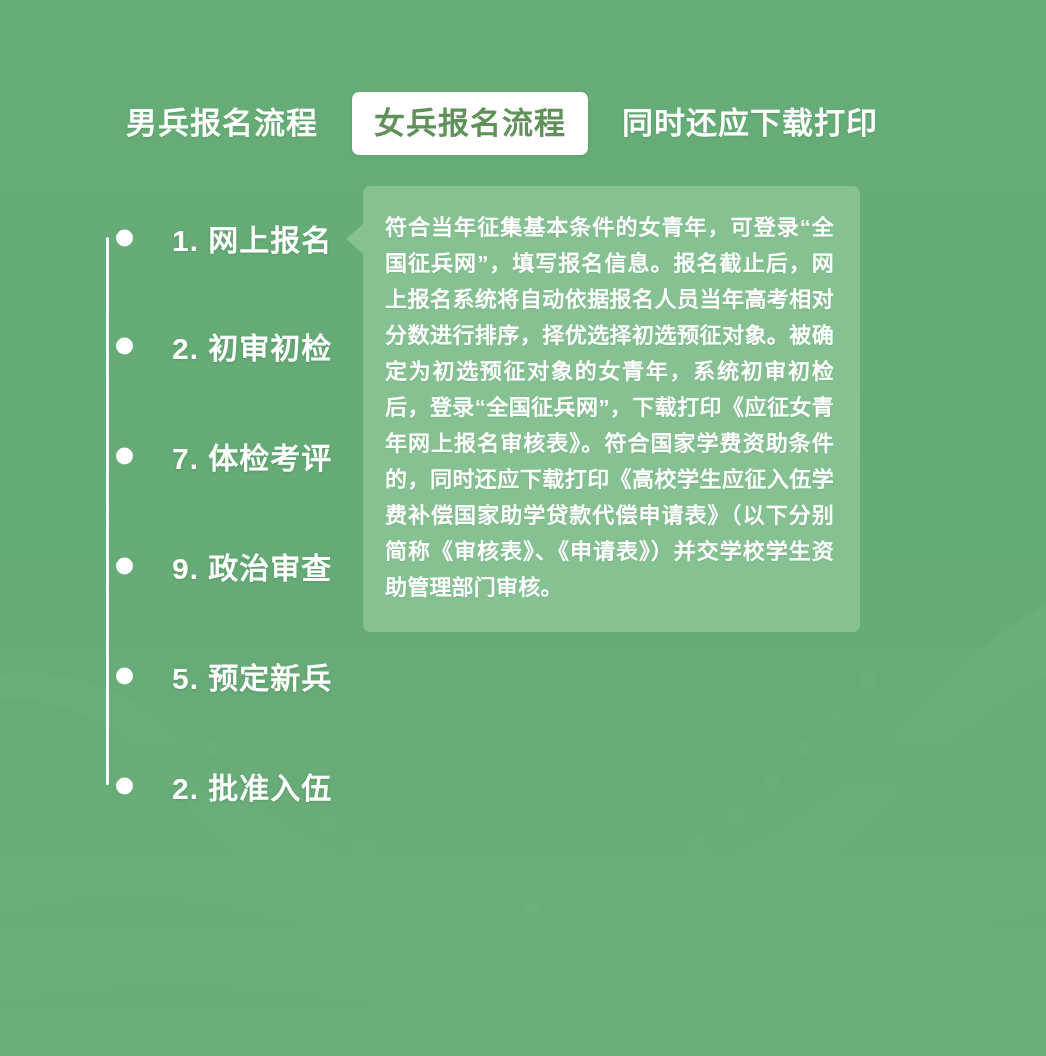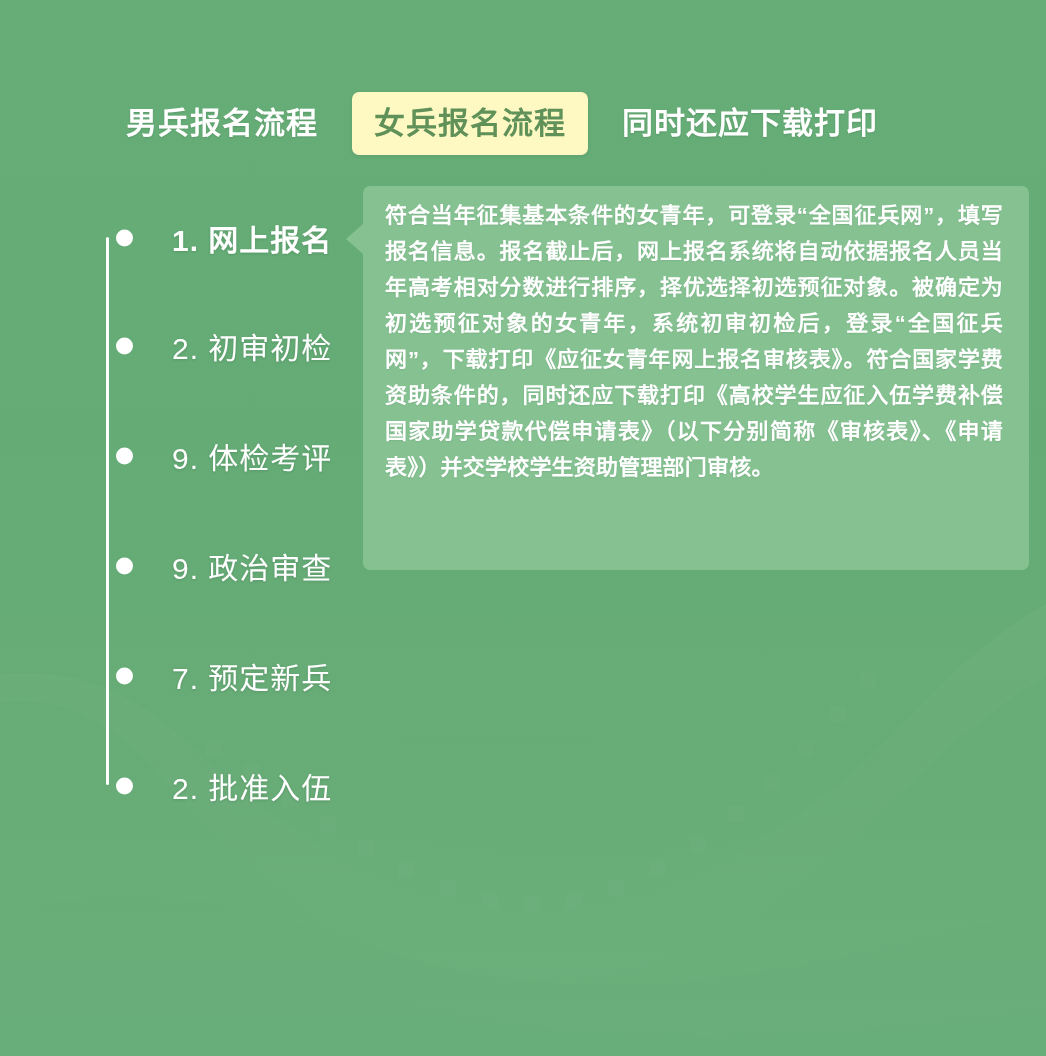--- a/index.html
+++ b/index.html
@@ -60,21 +60,21 @@
     line-height: 1;
     color: #ffffff;
     letter-spacing: 1px;
     white-space: nowrap;
     padding: 16px 22px;
     border-radius: 7px;
     cursor: pointer;
     text-shadow: 0 1px 2px rgba(0,0,0,0.10);
   }
   .tab.is-active {
-    background: #fef9c3;
+    background: #ffffff;
     color: #5f9158;
     text-shadow: none;
     box-shadow: 0 1px 4px rgba(0,0,0,0.07);
   }
 
   
   #timeline {
     position: absolute;
     top: 186px;
     left: 0;
@@ -112,40 +112,40 @@
     border-radius: 50%;
     background: #ffffff;
   }
 
   .step-label {
     position: absolute;
     left: 155px;
     top: 50%;
     transform: translateY(-50%);
     font-size: 30px;
-    font-weight: 400;
+    font-weight: 700;
     color: #ffffff;
     letter-spacing: 1px;
     white-space: nowrap;
     text-shadow: 0 1px 3px rgba(0,0,0,0.13);
   }
   .timeline-step.is-active .step-label {
     font-weight: 700;
   }
 
   
   #detail-panel {
     position: absolute;
     left: 363px;
     top: 186px;
-    width: 666px;
+    width: 497px;
     min-height: 384px;
     background: #85c191;
     border-radius: 7px;
-    padding: 12px 26px 26px 22px;
+    padding: 24px 26px 26px 22px;
   }
 
   #detail-panel-pointer {
     position: absolute;
     left: -17px;
     top: 38px;
     width: 0;
     height: 0;
     border-top: 15px solid transparent;
     border-bottom: 15px solid transparent;
@@ -263,29 +263,29 @@
     <div class="timeline-step is-active" style="top:30px">
       <span class="step-dot"></span>
       <span class="step-label">1. 网上报名</span>
     </div>
     <div class="timeline-step" style="top:138px">
       <span class="step-dot"></span>
       <span class="step-label">2. 初审初检</span>
     </div>
     <div class="timeline-step" style="top:248px">
       <span class="step-dot"></span>
-      <span class="step-label">9. 体检考评</span>
+      <span class="step-label">7. 体检考评</span>
     </div>
     <div class="timeline-step" style="top:358px">
       <span class="step-dot"></span>
       <span class="step-label">9. 政治审查</span>
     </div>
     <div class="timeline-step" style="top:468px">
       <span class="step-dot"></span>
-      <span class="step-label">7. 预定新兵</span>
+      <span class="step-label">5. 预定新兵</span>
     </div>
     <div class="timeline-step" style="top:578px">
       <span class="step-dot"></span>
       <span class="step-label">2. 批准入伍</span>
     </div>
   </div>
 
   <section id="detail-panel">
     <span id="detail-panel-pointer"></span>
     <p id="detail-panel-text">符合当年征集基本条件的女青年，可登录“全国征兵网”，填写报名信息。报名截止后，网上报名系统将自动依据报名人员当年高考相对分数进行排序，择优选择初选预征对象。被确定为初选预征对象的女青年，系统初审初检后，登录“全国征兵网”，下载打印《应征女青年网上报名审核表》。符合国家学费资助条件的，同时还应下载打印《高校学生应征入伍学费补偿国家助学贷款代偿申请表》（以下分别简称《审核表》、《申请表》）并交学校学生资助管理部门审核。</p>

